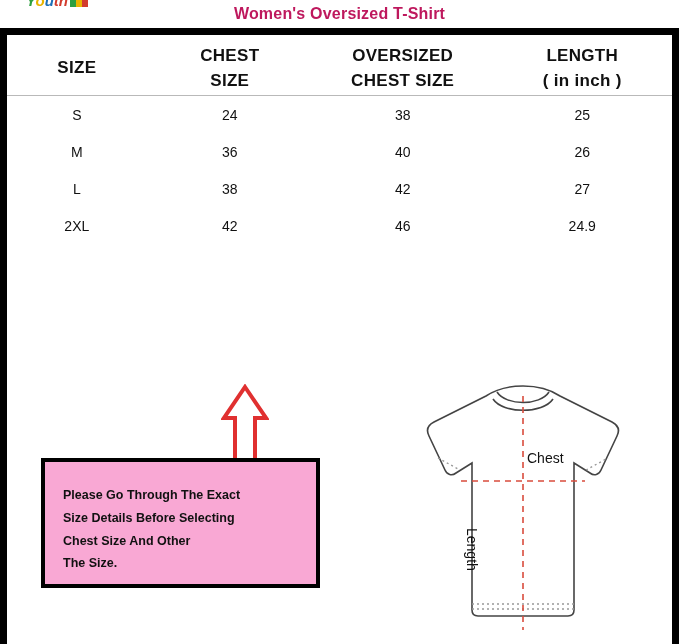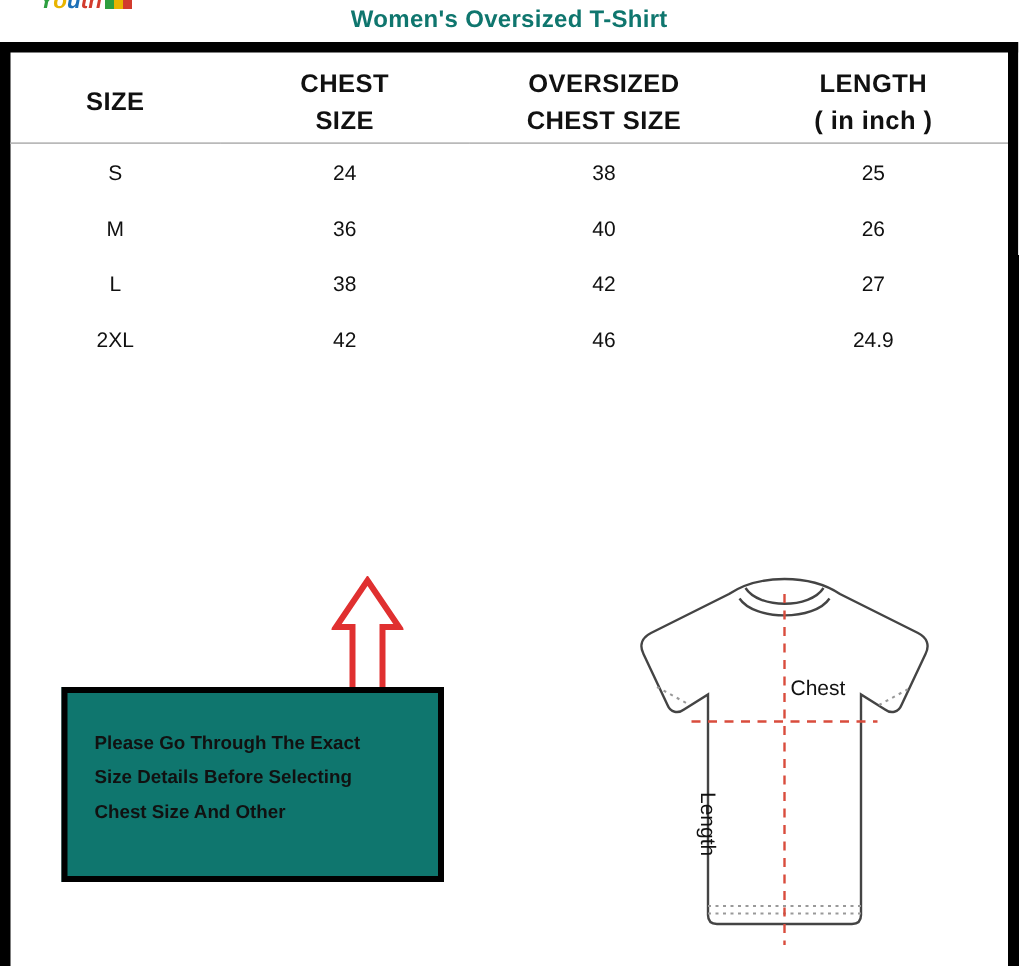--- a/index.html
+++ b/index.html
@@ -28,21 +28,21 @@
     height: 28px;
     display: flex;
     align-items: center;
     justify-content: center;
     background: #ffffff;
   }
   .header-title {
     font-size: 16px;
     font-weight: bold;
     letter-spacing: 0.2px;
-    color: #0f766e;
+    color: #be185d;
   }
   .logo {
     position: absolute;
     left: 26px;
     top: -12px;
     width: 84px;
     height: 26px;
     font-size: 15px;
     font-weight: bold;
     font-style: italic;
@@ -115,25 +115,25 @@
   .col-chest { width: 25%; }
   .col-oversized { width: 27%; }
   .col-length { width: 27%; }
   .hdr-line2 { display: block; }
 
   
   .note-box {
     position: absolute;
     left: 41px;
     top: 458px;
-    width: 255px;
+    width: 279px;
     height: 130px;
     border: 4px solid #000000;
     box-sizing: border-box;
-    background: #0f766e;
+    background: #f9a8d4;
     padding: 22px 14px 0 18px;
   }
   .note-box p {
     margin: 0;
     font-size: 12.5px;
     font-weight: bold;
     line-height: 1.82;
     color: #111111;
   }
 
@@ -241,20 +241,21 @@
   </div>
 
   <svg class="arrow" viewBox="0 0 48 96">
     <polygon points="24,3 45,34 34,34 34,93 14,93 14,34 3,34" fill="#ffffff" stroke="#e03030" stroke-width="4" stroke-linejoin="miter"></polygon>
   </svg>
 
   <div class="note-box">
     <p>Please Go Through The Exact</p>
     <p>Size Details Before Selecting</p>
     <p>Chest Size And Other</p>
+    <p>The Size.</p>
   </div>
 
   <svg class="shirt" viewBox="0 0 250 260">
     <g fill="none" stroke="#444444" stroke-width="1.6">
 
       <path d="M88 18 C100 10 112 8 125 8 C138 8 150 10 162 18
                L214 44 C220 47 222 52 219 58 L203 92 C201 97 196 98 192 95 L176 85
                L176 232 C176 236 174 238 170 238 L80 238 C76 238 74 236 74 232
                L74 85 L58 95 C54 98 49 97 47 92 L31 58 C28 52 30 47 36 44 Z"></path>
 

